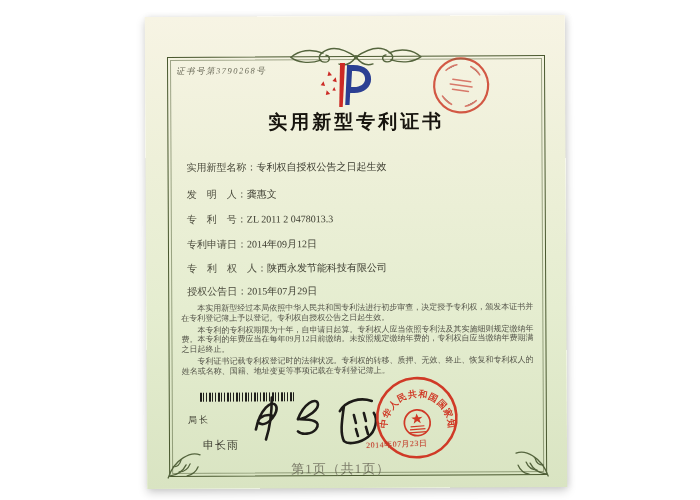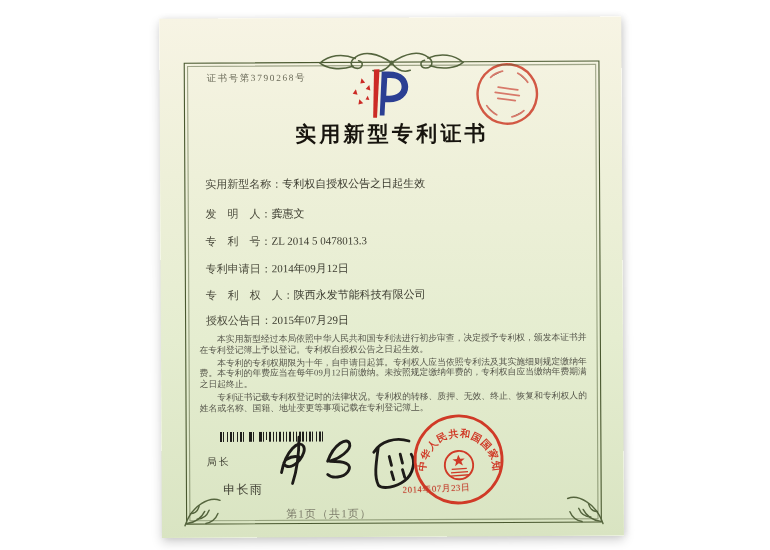--- a/index.html
+++ b/index.html
@@ -15,21 +15,21 @@
 
   .frame{position:absolute;left:22px;top:40px;right:20px;bottom:12px;
     border:1.5px solid #49582f;}
   .frame::after{content:"";position:absolute;inset:2px;border:1px solid rgba(73,88,47,.5);pointer-events:none;}
 
   .ornament-top{position:absolute;left:50%;top:-13px;transform:translateX(-50%);}
   .corner{position:absolute;width:38px;height:38px;}
   .corner.bl{left:-5px;bottom:-5px;}
   .corner.br{right:-5px;bottom:-5px;transform:scaleX(-1);}
 
-  .certno{position:absolute;left:20px;top:8px;font-size:8.5px;letter-spacing:1.5px;color:#6a6a58;}
+  .certno{position:absolute;left:8px;top:8px;font-size:8.5px;letter-spacing:1.5px;color:#6a6a58;font-style:italic;}
 
   .logo{position:absolute;left:146px;top:4px;width:58px;height:48px;}
 
   .seal-small{position:absolute;left:262px;top:-2px;width:62px;height:62px;transform:rotate(8deg);opacity:.92;}
 
   .title{position:absolute;left:0;right:0;top:52px;text-align:center;
     font-size:19px;font-weight:bold;color:#17140e;letter-spacing:3px;}
 
   .field{position:absolute;left:18px;right:14px;font-size:10px;color:#45453a;white-space:nowrap;}
   .f-label{color:#4c4c3e;}
@@ -44,22 +44,22 @@
     background:repeating-linear-gradient(90deg,#20201c 0 2px,transparent 2px 3.2px,#20201c 3.2px 4.2px,transparent 4.2px 6.5px,#20201c 6.5px 7.2px,transparent 7.2px 9px);}
 
   .issuer-title{position:absolute;left:18px;top:356px;font-size:9px;color:#3f3f33;letter-spacing:2px;}
   .issuer-name{position:absolute;left:33px;top:380px;font-size:11px;color:#3f3f33;letter-spacing:1px;}
   .signature{position:absolute;left:72px;top:332px;width:158px;height:60px;}
 
   .seal-big{position:absolute;left:204px;top:318px;width:86px;height:86px;transform:rotate(-4deg);}
   .seal-date{position:absolute;left:196px;top:381px;width:120px;font-size:8px;color:#c23a28;
     letter-spacing:.5px;transform:rotate(-2deg);text-shadow:0 0 1px rgba(194,58,40,.4);}
 
-  .page-footer{position:absolute;left:90px;top:403px;width:130px;text-align:left;
-    font-size:10px;color:#7c7c6a;letter-spacing:1px;}
+  .page-footer{position:absolute;left:90px;top:403px;width:130px;text-align:right;
+    font-size:13px;color:#7c7c6a;letter-spacing:1px;}
 </style>
 </head>
 <body>
 
 <div class="stage">
   <div class="paper">
 
     <div class="frame">
 
       <svg class="ornament-top" width="150" height="26" viewBox="0 0 150 26">
@@ -108,21 +108,21 @@
           <polygon points="20,26 22,29.5 18.5,29.5" transform="rotate(8 20 27)"></polygon>
         </g>
         <path d="M33,4 L39,4 C52,4 57,11 57,18 C57,26 50,32 40,32 L36,32 L35.3,44 L31,44 Z
                  M38,10 L37,26 L40,26 C46,26 51,23 51,18 C51,13 47,10 41,10 Z" fill="#2b3f93"></path>
       </svg>
 
       <div class="title">实用新型专利证书</div>
 
       <div class="field f0"><span class="f-label">实用新型名称：</span><span class="f-value">专利权自授权公告之日起生效</span></div>
       <div class="field f1"><span class="f-label">发　明　人：</span><span class="f-value">龚惠文</span></div>
-      <div class="field f2"><span class="f-label">专　利　号：</span><span class="f-value">ZL 2014 5 0478013.3</span></div>
+      <div class="field f2"><span class="f-label">专　利　号：</span><span class="f-value">ZL 2011 2 0478013.3</span></div>
       <div class="field f3"><span class="f-label">专利申请日：</span><span class="f-value">2014年09月12日</span></div>
       <div class="field f4"><span class="f-label">专　利　权　人：</span><span class="f-value">陕西永发节能科技有限公司</span></div>
       <div class="field f5"><span class="f-label">授权公告日：</span><span class="f-value">2015年07月29日</span></div>
 
       <div class="body-text">
         <p>本实用新型经过本局依照中华人民共和国专利法进行初步审查，决定授予专利权，颁发本证书并在专利登记簿上予以登记。专利权自授权公告之日起生效。</p>
         <p>本专利的专利权期限为十年，自申请日起算。专利权人应当依照专利法及其实施细则规定缴纳年费。本专利的年费应当在每年09月12日前缴纳。未按照规定缴纳年费的，专利权自应当缴纳年费期满之日起终止。</p>
         <p>专利证书记载专利权登记时的法律状况。专利权的转移、质押、无效、终止、恢复和专利权人的姓名或名称、国籍、地址变更等事项记载在专利登记簿上。</p>
       </div>
 

